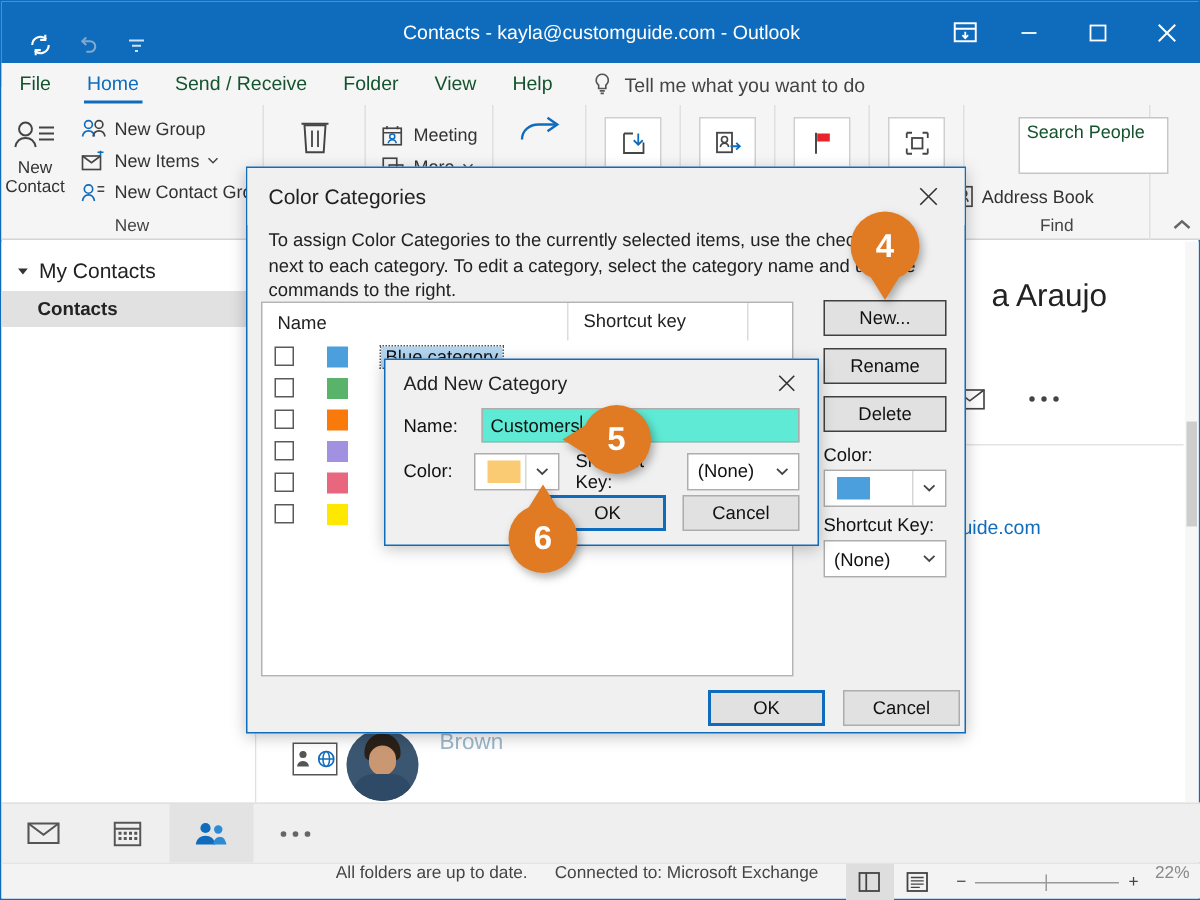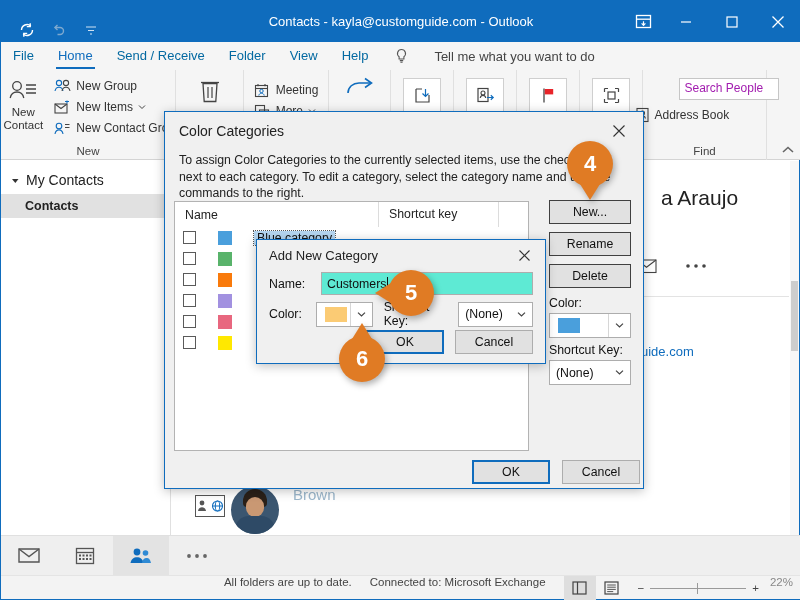--- a/index.html
+++ b/index.html
@@ -34,27 +34,27 @@
   .win-ctrls { position:absolute; right:0; top:0; height:41px; display:flex; align-items:center; }
   .win-btn { width:46px; height:41px; display:flex; align-items:center; justify-content:center; }
   .ribbon-display { width:40px; height:41px; display:flex; align-items:center; justify-content:center; }
 
   
   .tabstrip {
     position:absolute; left:0; top:41px; width:800px; height:28px;
     background:#f5f5f5; display:flex; align-items:center;
     font-size:13px; color:#333;
   }
-  .tab { padding:0 12px; height:28px; line-height:28px; position:relative; color:#0369a1; }
+  .tab { padding:0 12px; height:28px; line-height:28px; position:relative; color:#14532d; }
   .tab.active { font-weight:400; color:#0f6cbd; }
   .tab.active::after {
     content:""; position:absolute; left:10px; right:10px; bottom:1px;
     height:2px; background:#0f6cbd;
   }
-  .tellme { display:flex; align-items:center; gap:25px; padding-left:14px; color:#444; }
+  .tellme { display:flex; align-items:center; gap:7px; padding-left:14px; color:#444; }
 
   
   .ribbon {
     position:absolute; left:0; top:69px; width:800px; height:90px;
     background:#f5f5f5; border-bottom:1px solid #d4d4d4;
     display:flex; align-items:flex-start;
   }
   .rgroup {
     height:90px; position:relative;
     display:flex; flex-direction:column; align-items:center;
@@ -75,22 +75,22 @@
   .small-btn {
     display:flex; align-items:center; gap:5px;
     font-size:12px; color:#333; height:20px; white-space:nowrap;
   }
   .icon-box {
     width:38px; height:34px; border:1px solid #cfcfcf; background:#fff;
     display:flex; align-items:center; justify-content:center;
     margin-top:4px;
   }
   .search-people {
-    width:100px; height:22px; border:1px solid #c6c6c6; background:#fff;
-    font-size:12px; color:#a21caf; padding:2px 5px; margin-top:4px;margin-left:44px;
+    width:100px; height:38px; border:1px solid #c6c6c6; background:#fff;
+    font-size:12px; color:#14532d; padding:2px 5px; margin-top:4px;margin-left:44px;
   }
   .addr-book { display:flex; align-items:center; gap:5px; font-size:12px; color:#333; margin-top:5px; }
   .collapse-arrow { position:absolute; right:6px; bottom:4px; }
 
   
   .navpane {
     position:absolute; left:0; top:160px; width:170px; bottom:64px;
     background:#ffffff; border-right:1px solid #e0e0e0;
     font-size:13px; color:#222;
   }

